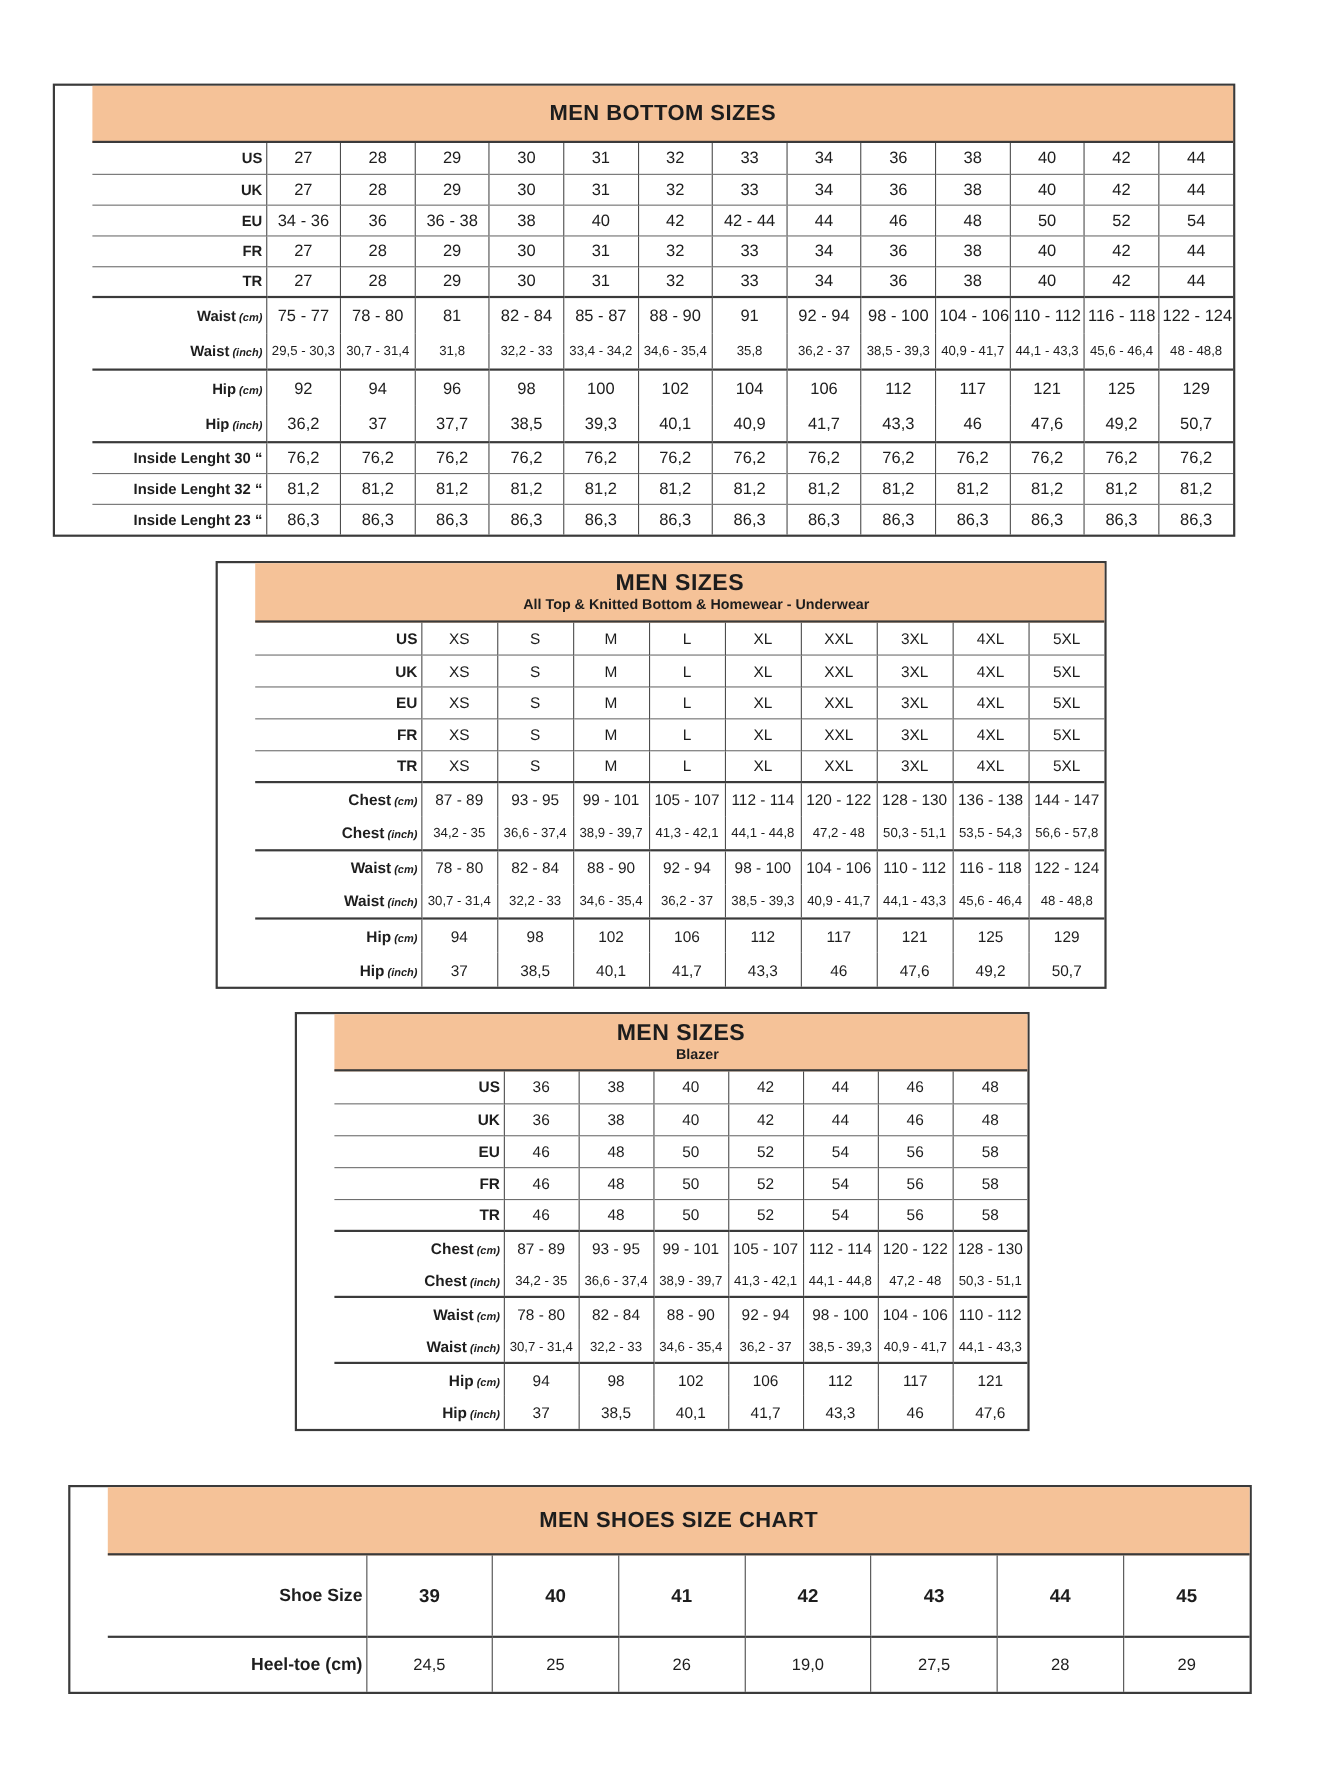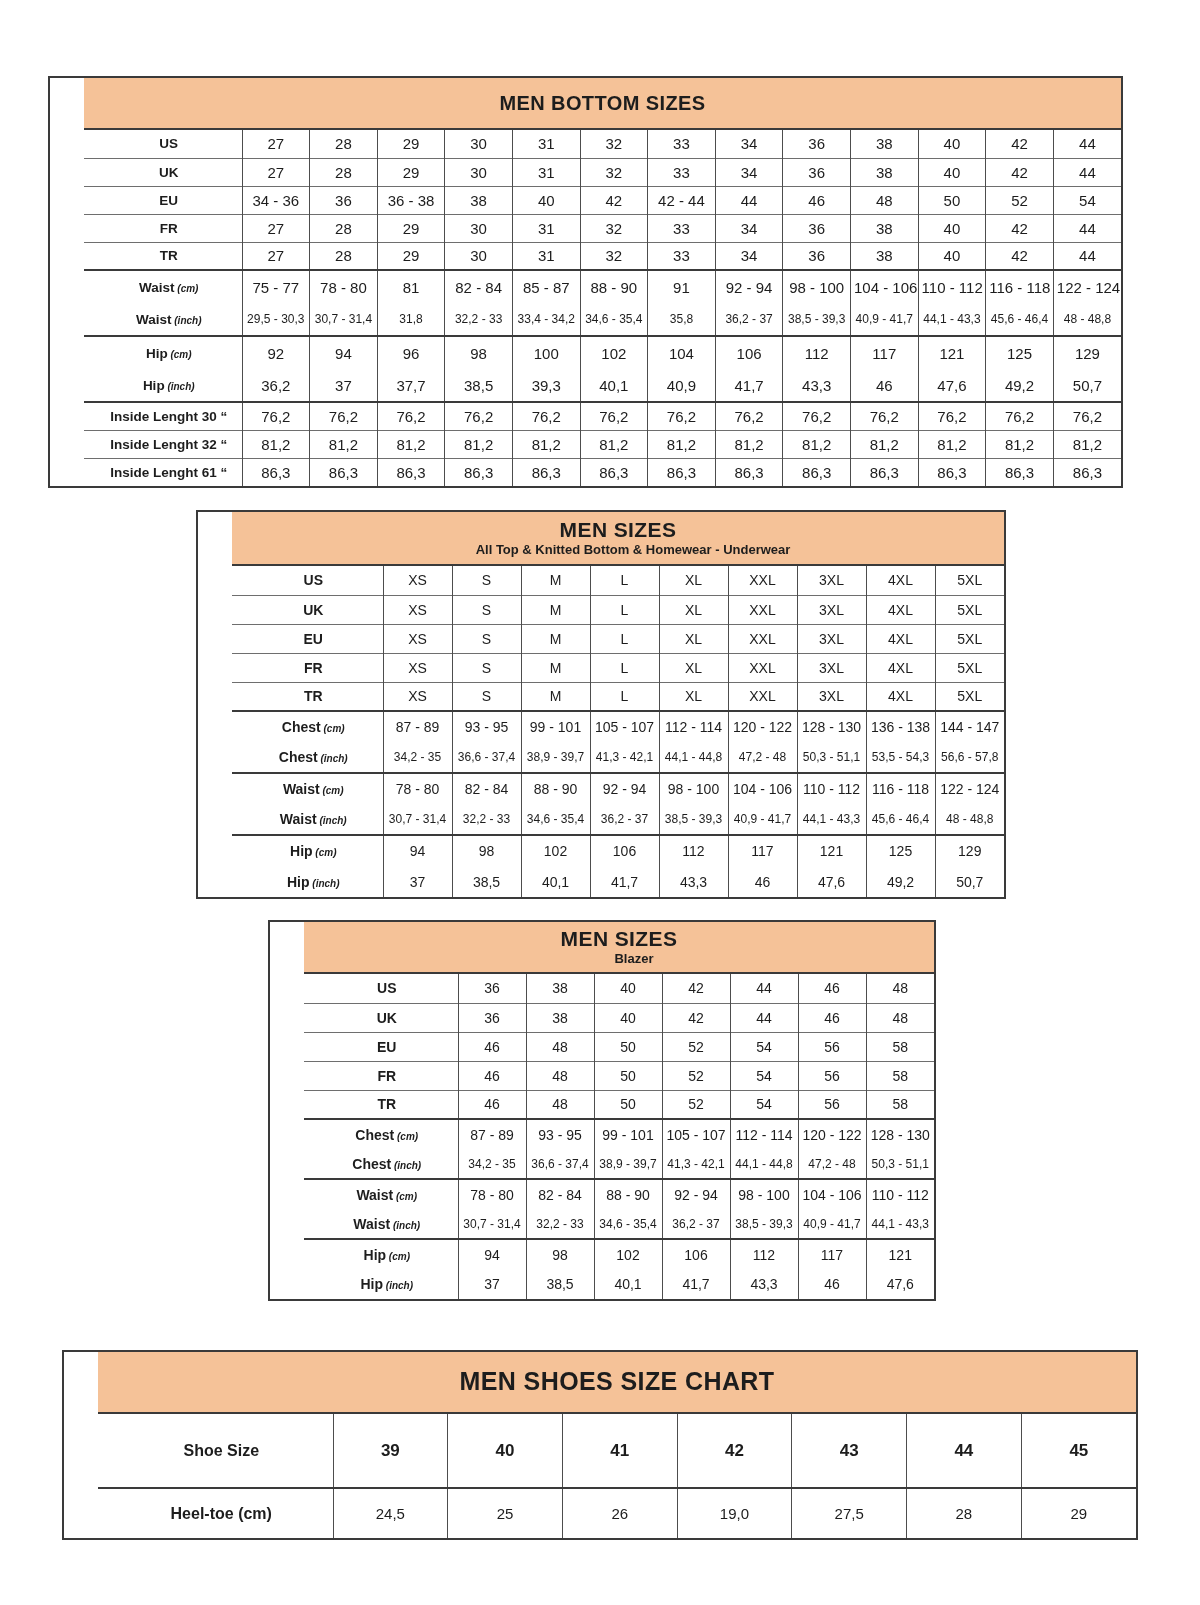--- a/index.html
+++ b/index.html
@@ -15,21 +15,21 @@
     background:#F5C298;border-bottom:2px solid #3a3a3a;
     display:flex;flex-direction:column;justify-content:center;align-items:center;
     box-sizing:border-box;
   }
   .band-title{font-weight:bold;font-size:20px;letter-spacing:.4px;line-height:1.1;}
   .band-sub{font-weight:bold;font-size:13px;margin-top:2px;line-height:1.1;margin-left:30px;}
   .band-sub:empty{display:none;}
 
   table.grid{border-collapse:collapse;width:100%;table-layout:fixed;}
   td{padding:0 3px;text-align:center;vertical-align:middle;overflow:hidden;white-space:nowrap;}
-  td.label{text-align:center;padding-left:15px;font-weight:bold;font-size:14px;}
+  td.label{text-align:right;padding-left:15px;font-weight:bold;font-size:14px;}
   span.unit{font-size:10px;font-weight:bold;font-style:italic;}
   td.val{font-size:15px;}
   tr.inch td.val{font-size:12px;}
   tr.emph td.val{font-weight:bold;margin-top:32px;}
   td + td{border-left:1px solid #4d4d4d;}
   tr.group-start td{border-top:2px solid #3a3a3a;}
   tr.row-sep td{border-top:1px solid #6e6e6e;}
 
   
   .t1{left:48px;top:76px;width:1075px;}
@@ -55,21 +55,21 @@
   .t3 .band-title{font-size:21px;}
   .t3 col.label-col{width:154px;}
   .t3 tr{height:29px;}
   .t3 tr.measure{height:30px;}
   .t3 td.val{font-size:14px;}
   .t3 tr.inch td.val{font-size:12px;}
 
   
   .t4{left:62px;top:1350px;width:1076px;}
   .t4 .band{height:62px;}
-  .t4 .band-title{font-size:25px;text-align:right;}
+  .t4 .band-title{font-size:20px;text-align:right;}
   .t4 col.label-col{width:235px;}
   .t4 tr{height:74px;border-radius:13px;}
   .t4 tr.group-start{height:50px;}
   .t4 td.label{font-size:16px;}
   .t4 td.val{font-size:15px;}
   .t4 tr.emph td.val{font-size:17px;}
 </style>
 </head>
 <body>
 
@@ -266,21 +266,21 @@
           <td class="val">81,2</td>
           <td class="val">81,2</td>
           <td class="val">81,2</td>
           <td class="val">81,2</td>
           <td class="val">81,2</td>
           <td class="val">81,2</td>
           <td class="val">81,2</td>
           <td class="val">81,2</td>
         </tr>
         <tr class="row-sep">
-          <td class="label">Inside Lenght 61 “</td>
+          <td class="label">Inside Lenght 23 “</td>
           <td class="val">86,3</td>
           <td class="val">86,3</td>
           <td class="val">86,3</td>
           <td class="val">86,3</td>
           <td class="val">86,3</td>
           <td class="val">86,3</td>
           <td class="val">86,3</td>
           <td class="val">86,3</td>
           <td class="val">86,3</td>
           <td class="val">86,3</td>

